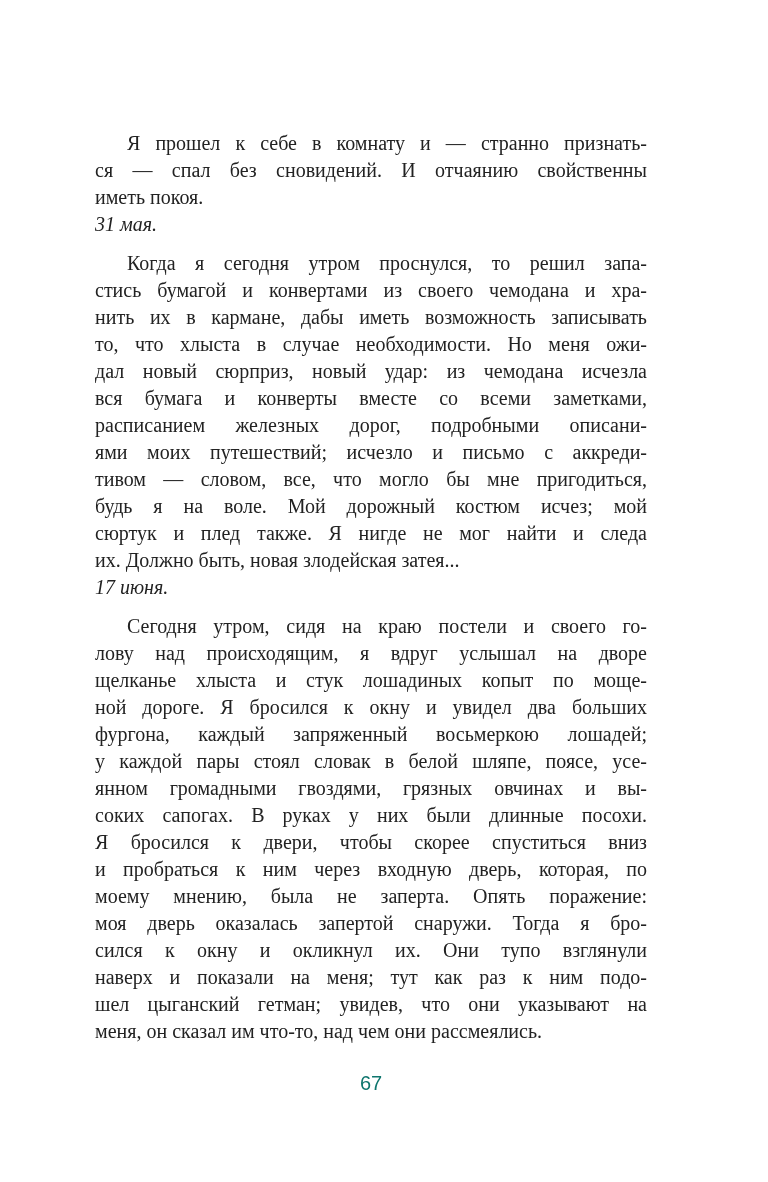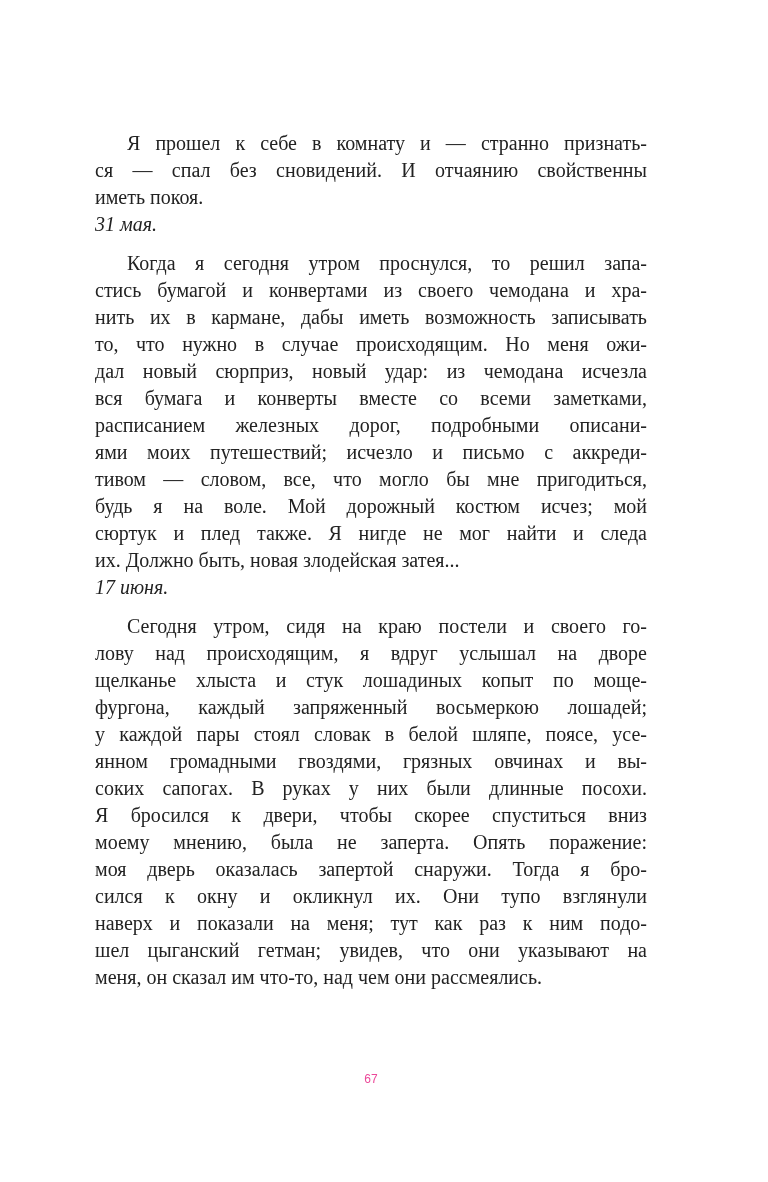--- a/index.html
+++ b/index.html
@@ -41,54 +41,56 @@
     text-align: left;
     text-align-last: left;
   }
   .folio {
     position: absolute;
     left: 95px;
     top: 1072px;
     width: 552px;
     text-align: center;
     font-family: "Liberation Sans", "DejaVu Sans", sans-serif;
-    font-size: 12px;
-    color: #ec4899;
+    font-size: 20px;
+    color: #0f766e;
   }
 </style>
 </head>
 <body>
 
 <div class="page" style="background: rgb(255, 255, 255); color: rgb(34, 34, 34);">
   <main class="text-block">
       <div class="line first">Я прошел к себе в комнату и — странно признать-</div>
       <div class="line">ся — спал без сновидений. И отчаянию свойственны</div>
       <div class="line last">иметь покоя.</div>
       <div class="heading">31 мая.</div>
       <div class="line first">Когда я сегодня утром проснулся, то решил запа-</div>
       <div class="line">стись бумагой и конвертами из своего чемодана и хра-</div>
       <div class="line">нить их в кармане, дабы иметь возможность записывать</div>
-      <div class="line">то, что нужно в случае происходящим. Но меня ожи-</div>
+      <div class="line">то, что хлыста в случае необходимости. Но меня ожи-</div>
       <div class="line">дал новый сюрприз, новый удар: из чемодана исчезла</div>
       <div class="line">вся бумага и конверты вместе со всеми заметками,</div>
       <div class="line">расписанием железных дорог, подробными описани-</div>
       <div class="line">ями моих путешествий; исчезло и письмо с аккреди-</div>
       <div class="line">тивом — словом, все, что могло бы мне пригодиться,</div>
       <div class="line">будь я на воле. Мой дорожный костюм исчез; мой</div>
       <div class="line">сюртук и плед также. Я нигде не мог найти и следа</div>
       <div class="line last">их. Должно быть, новая злодейская затея...</div>
       <div class="heading">17 июня.</div>
       <div class="line first">Сегодня утром, сидя на краю постели и своего го-</div>
       <div class="line">лову над происходящим, я вдруг услышал на дворе</div>
       <div class="line">щелканье хлыста и стук лошадиных копыт по моще-</div>
+      <div class="line">ной дороге. Я бросился к окну и увидел два больших</div>
       <div class="line">фургона, каждый запряженный восьмеркою лошадей;</div>
       <div class="line">у каждой пары стоял словак в белой шляпе, поясе, усе-</div>
       <div class="line">янном громадными гвоздями, грязных овчинах и вы-</div>
       <div class="line">соких сапогах. В руках у них были длинные посохи.</div>
       <div class="line">Я бросился к двери, чтобы скорее спуститься вниз</div>
+      <div class="line">и пробраться к ним через входную дверь, которая, по</div>
       <div class="line">моему мнению, была не заперта. Опять поражение:</div>
       <div class="line">моя дверь оказалась запертой снаружи. Тогда я бро-</div>
       <div class="line">сился к окну и окликнул их. Они тупо взглянули</div>
       <div class="line">наверх и показали на меня; тут как раз к ним подо-</div>
       <div class="line">шел цыганский гетман; увидев, что они указывают на</div>
       <div class="line last">меня, он сказал им что-то, над чем они рассмеялись.</div>
     </main>
   <div class="folio">67</div>
 </div>
 

